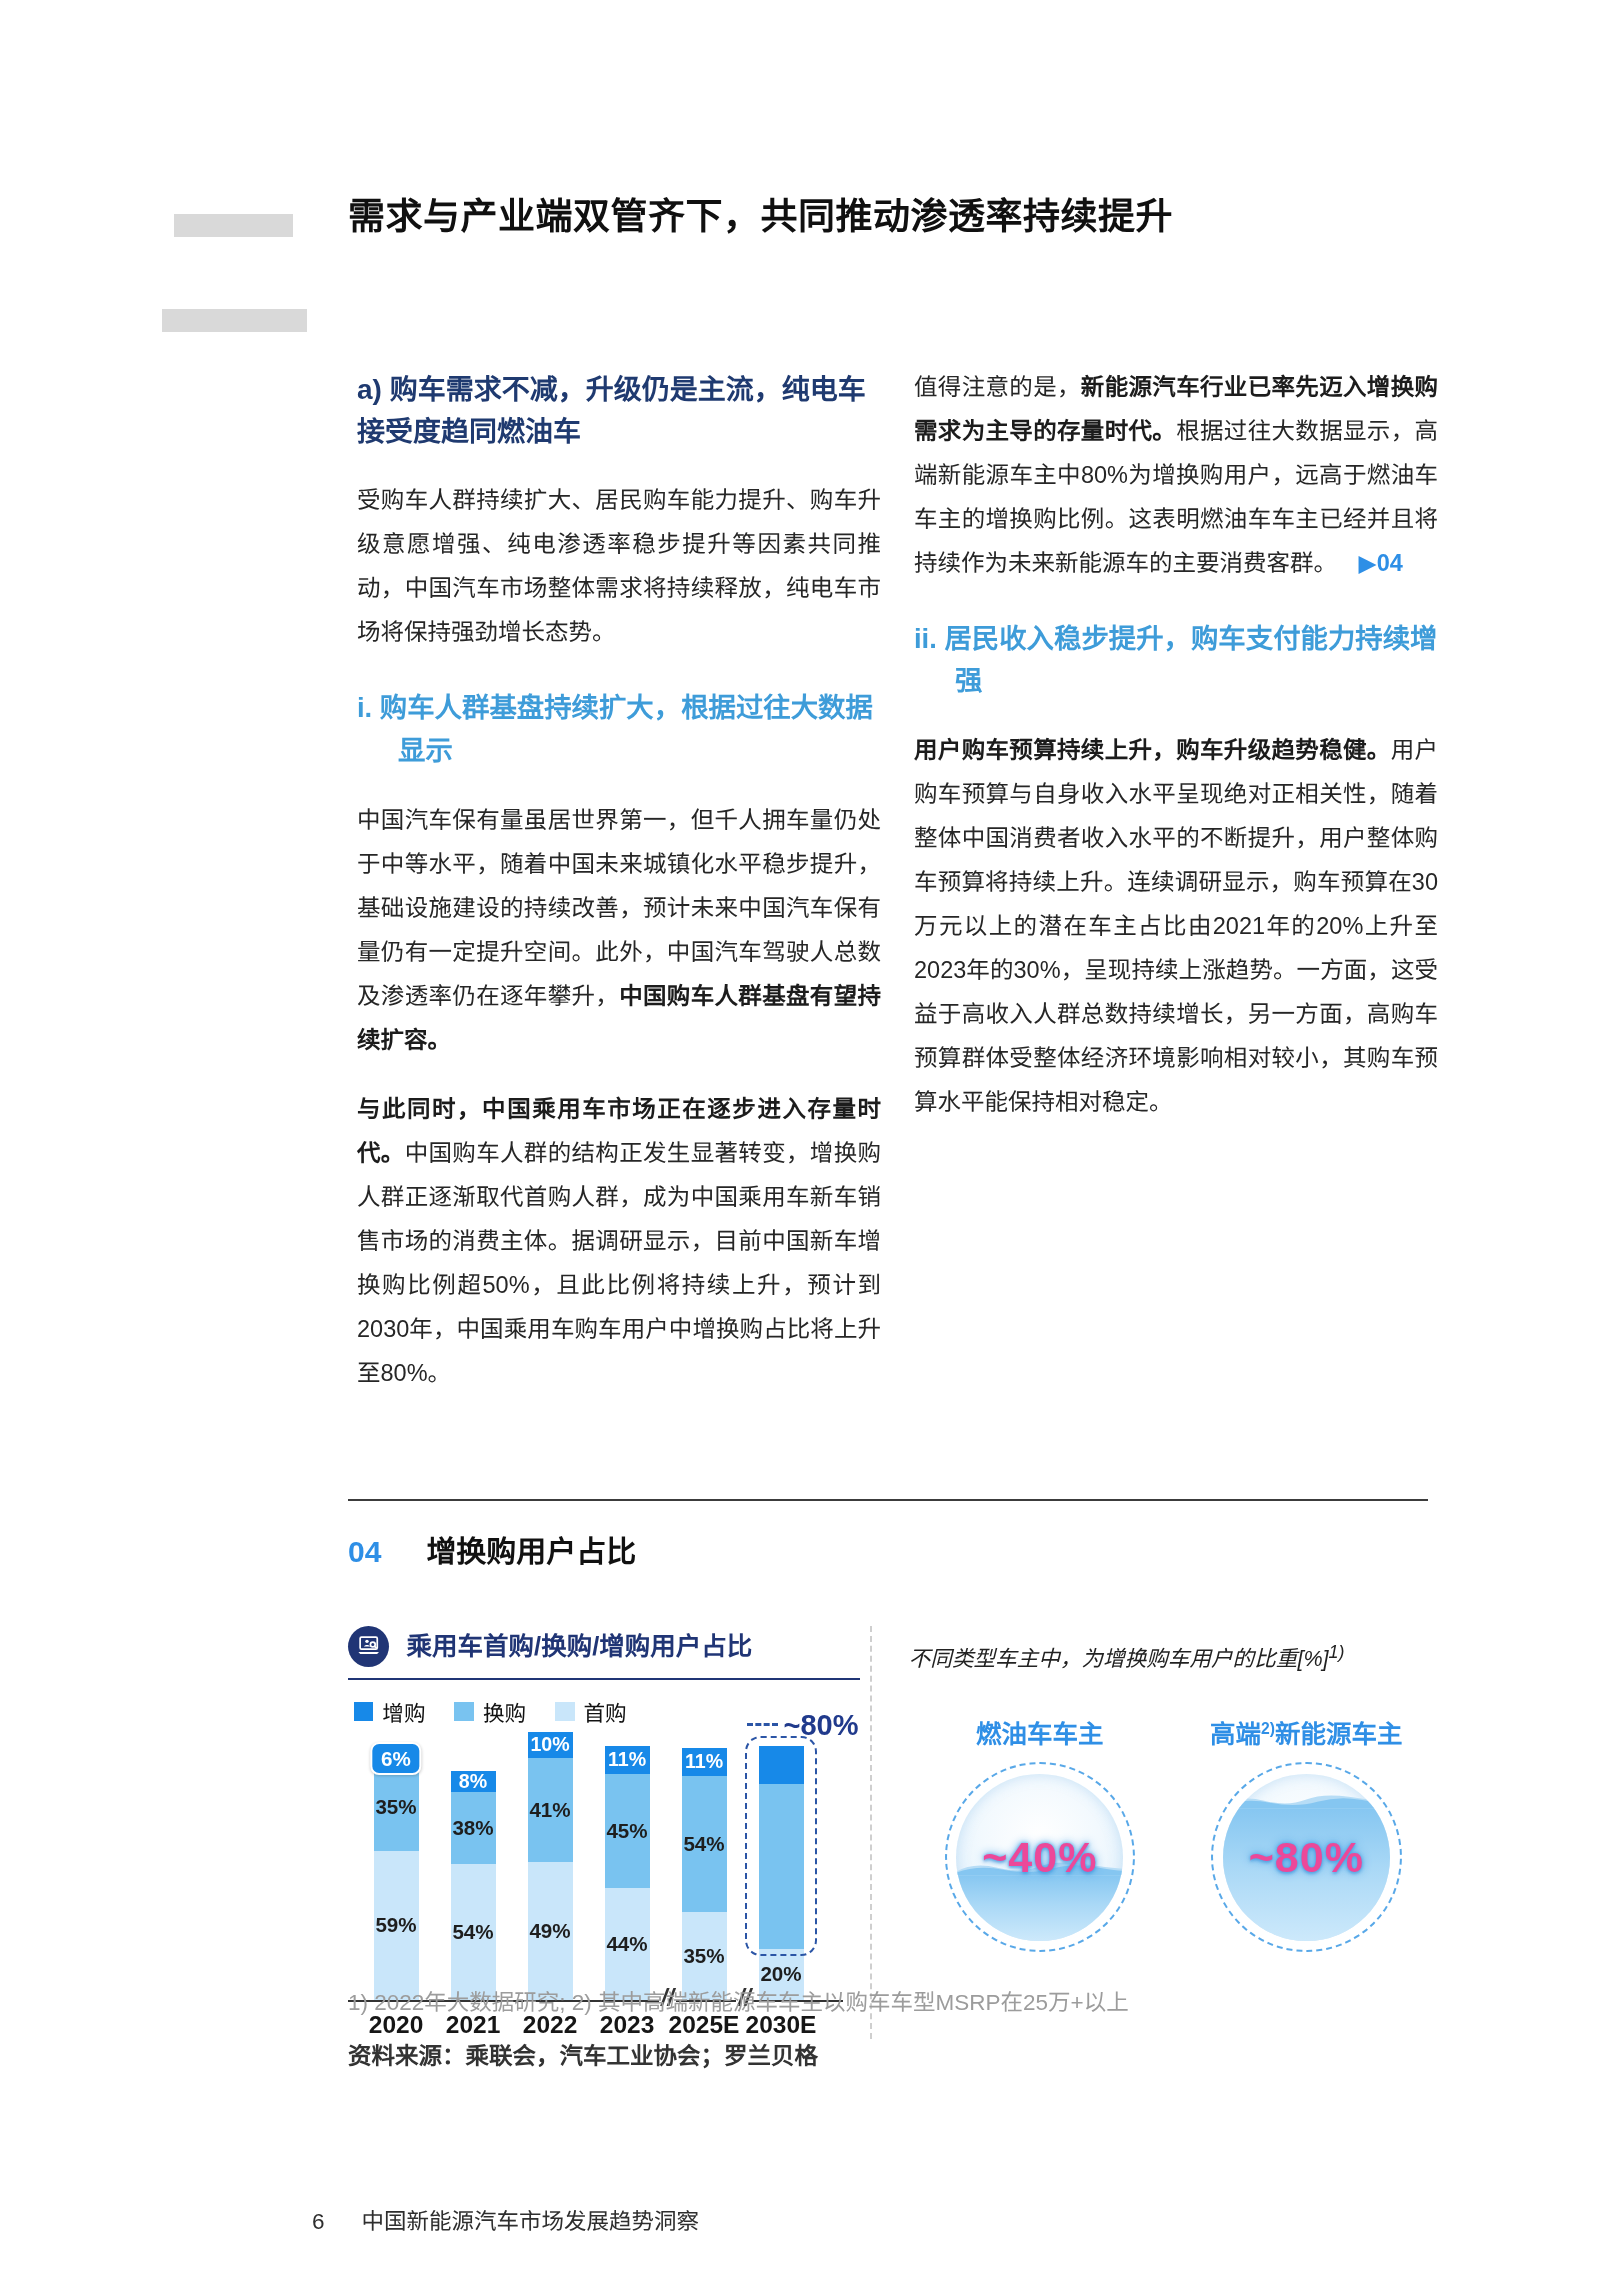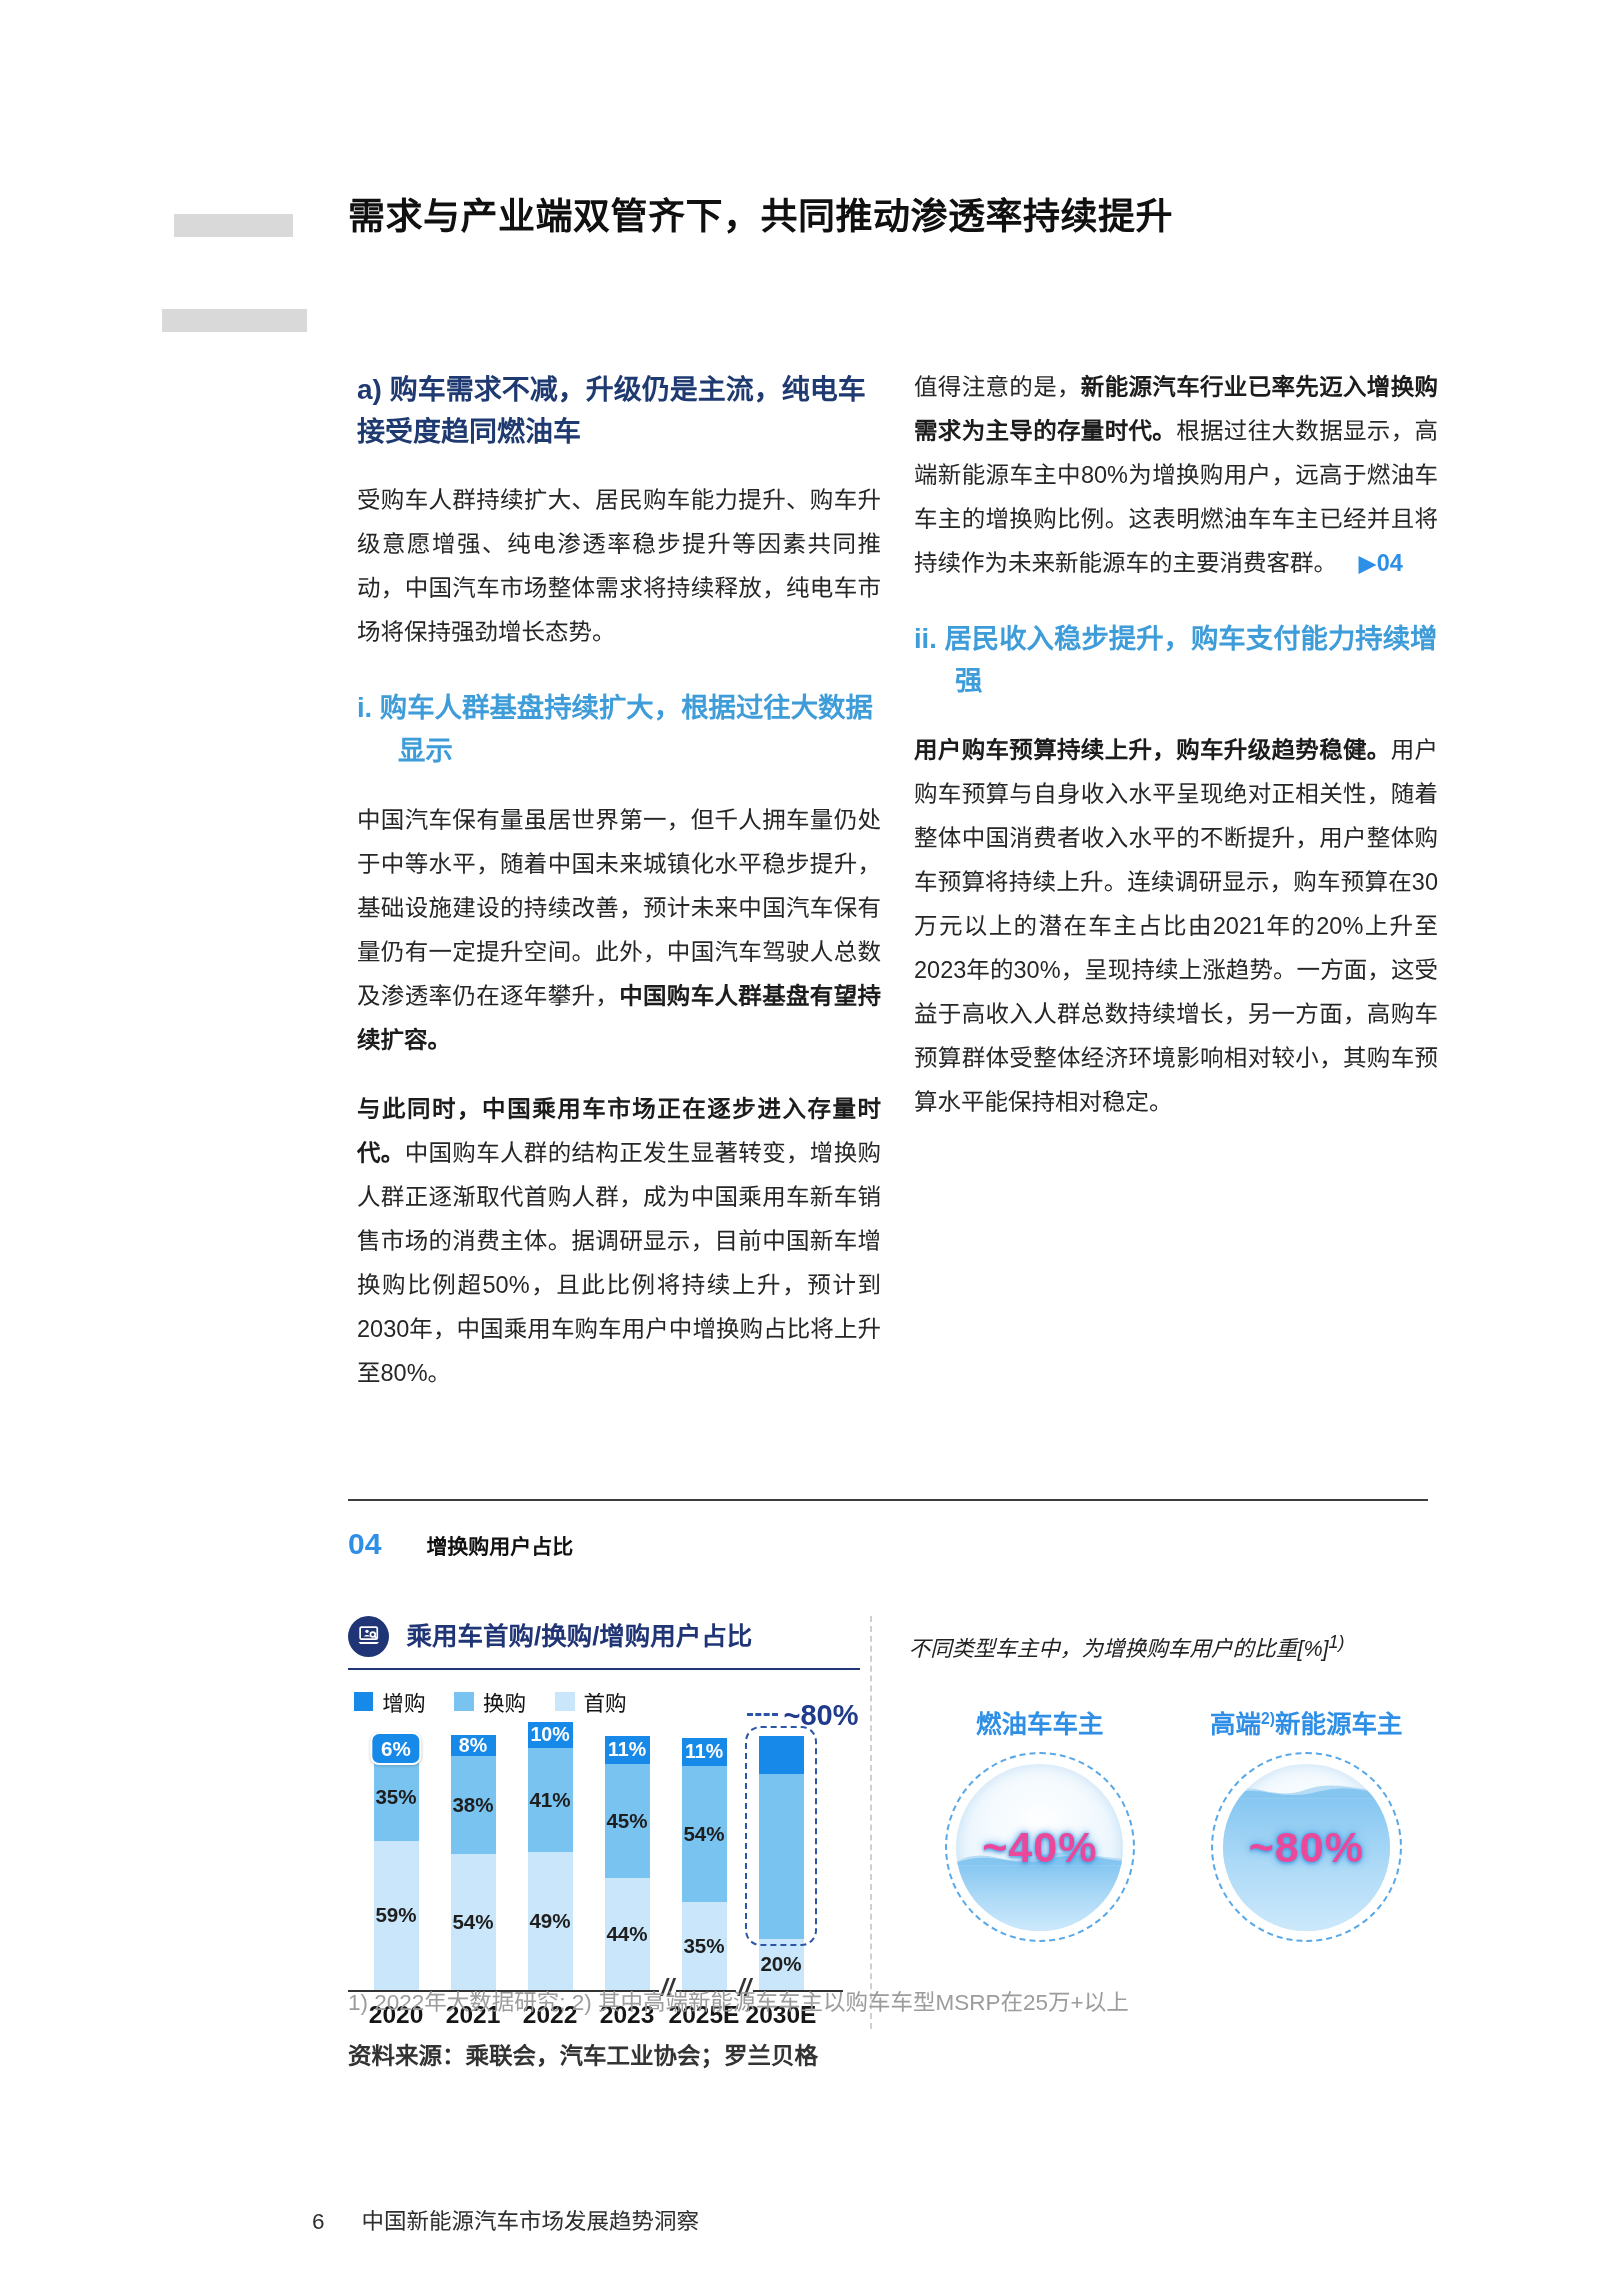--- a/index.html
+++ b/index.html
@@ -24,21 +24,21 @@
     margin:33px 0 25.5px; padding-left:41px; text-indent:-41px; }
   p.body { font-size:23.5px; line-height:44px; color:#262626; text-align:justify; margin:0 0 25.5px; }
   p.body strong { font-weight:700; color:#1c1c1c; }
   .fig-ref { color:#2e8fe6; font-weight:700; margin-left:21.6px; white-space:nowrap; }
 
   
   .figure { position:absolute; left:348px; top:1499px; width:1080px; }
   .fig-rule { height:2px; background:#3c3c3c; }
   .fig-head { margin-top:25.5px; display:flex; align-items:baseline; gap:45px; }
   .fig-num { font-size:30px; font-weight:700; color:#2e8fe6; }
-  .fig-title { font-size:21px; font-weight:700; color:#111; }
+  .fig-title { font-size:30px; font-weight:700; color:#111; }
 
   .panels { display:flex; margin-top:55px; }
   .panel-left { width:512px; flex:none; }
   .panel-sep { border-left:2px dashed #cfcfcf; margin-left:9.8px; }
   .panel-right { flex:1; padding-left:33px; }
 
   .phead { display:flex; align-items:center; gap:17.6px; padding-bottom:11.8px; border-bottom:2.9px solid #203575; }
   .picon { width:41px; height:41px; border-radius:50%; background:#203575; flex:none;
     display:flex; align-items:center; justify-content:center; }
   .picon svg { width:27.4px; height:27.4px; }
@@ -169,21 +169,21 @@
                   <span class="lab-mid">35%</span>
                 </div>
                 <div class="seg" style="height: 149px; background: rgb(201, 230, 250);">
                   <span class="lab-mid">59%</span>
                 </div>
               </div>
               <div class="bar">
                 <div class="seg" style="height: 20.6px; background: rgb(23, 137, 232);">
                   <span class="lab-top">8%</span>
                 </div>
-                <div class="seg" style="height: 98px; background: rgb(121, 195, 240);">
+                <div class="seg" style="height: 72px; background: rgb(121, 195, 240);">
                   <span class="lab-mid">38%</span>
                 </div>
                 <div class="seg" style="height: 136px; background: rgb(201, 230, 250);">
                   <span class="lab-mid">54%</span>
                 </div>
               </div>
               <div class="bar">
                 <div class="seg" style="height: 25.5px; background: rgb(23, 137, 232);">
                   <span class="lab-top">10%</span>
                 </div>

